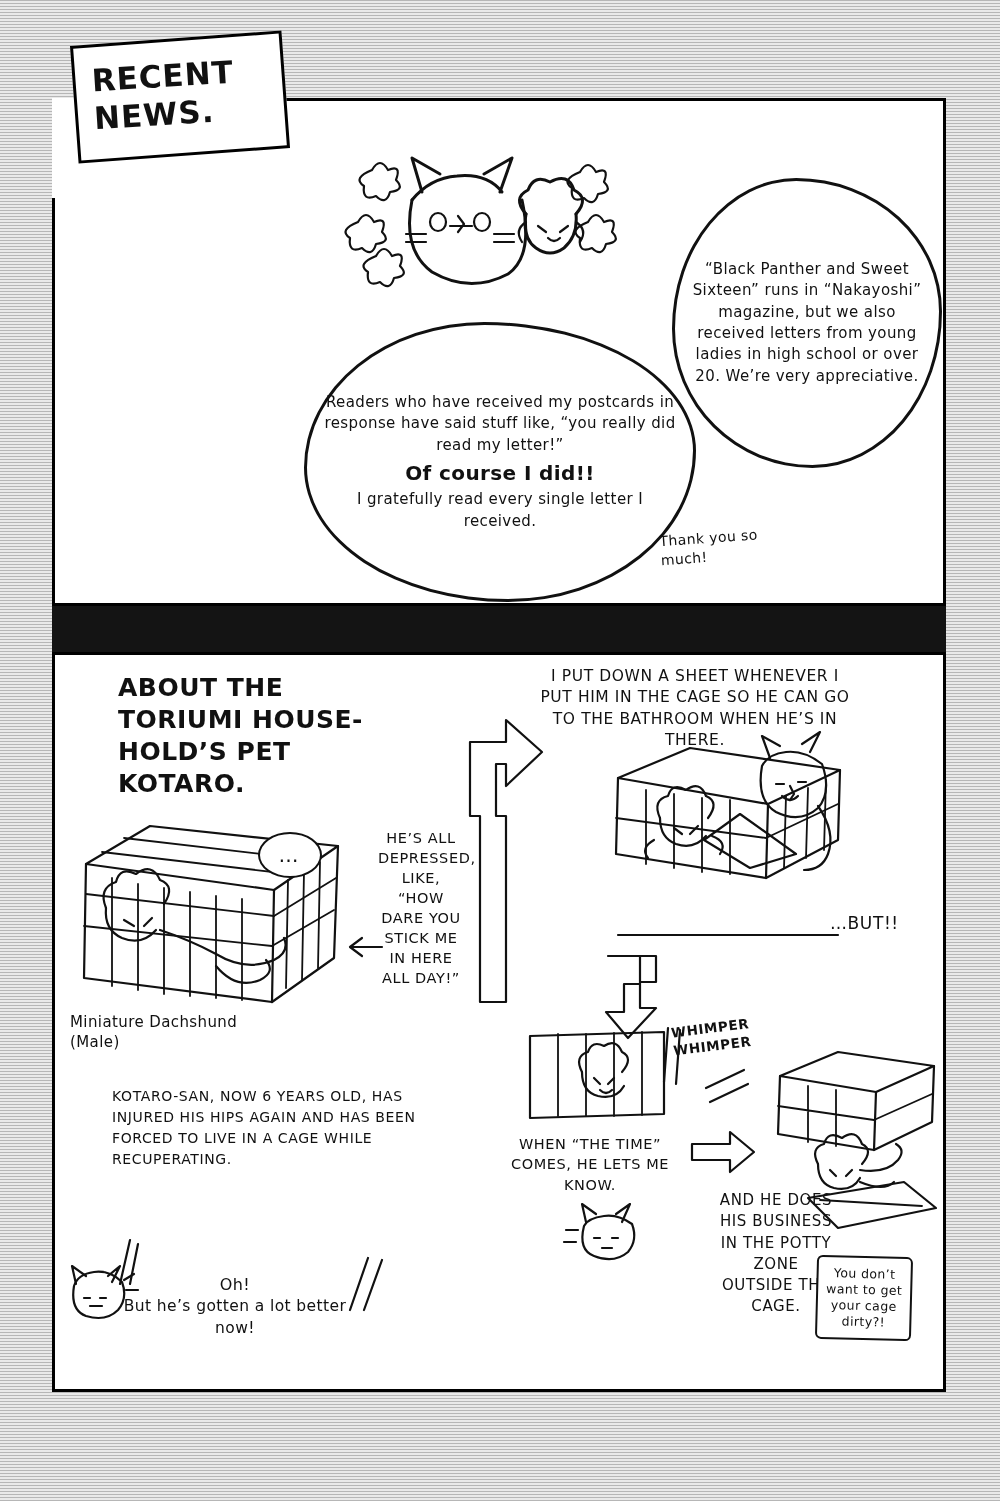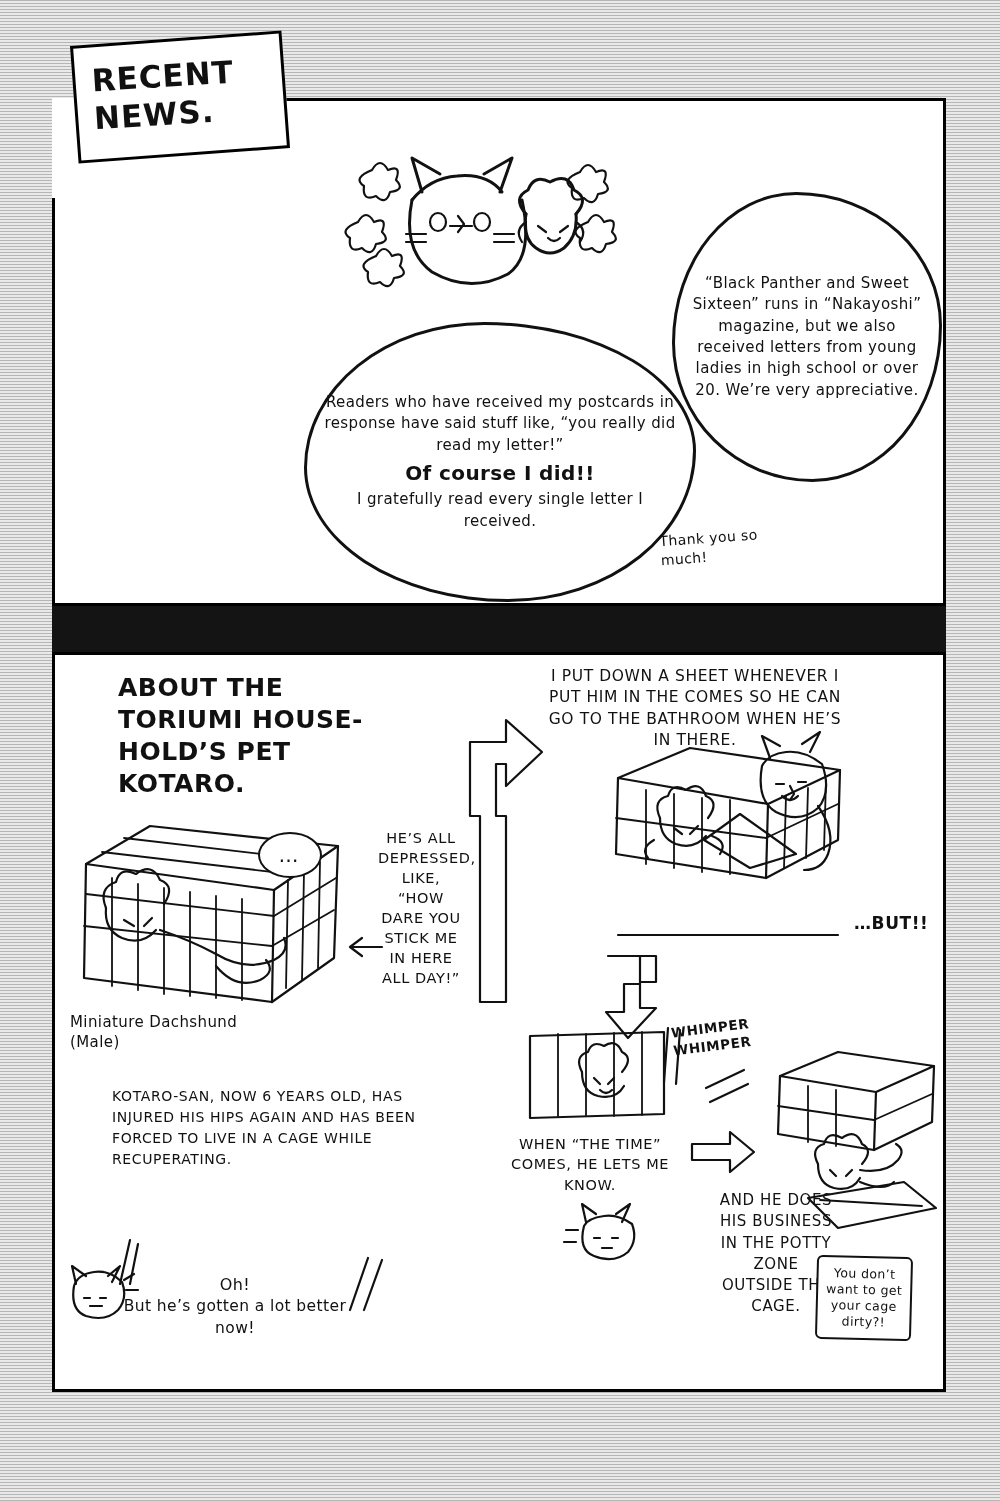--- a/index.html
+++ b/index.html
@@ -48,21 +48,21 @@
   }
   .cloud{border-radius:46% 54% 48% 52% / 52% 46% 54% 48%;}
   .bubble .t{padding:6px 14px;line-height:1.42;}
 
   
   .hand{font-family:"DejaVu Sans", sans-serif;letter-spacing:0.4px;}
   .caps{font-family:"DejaVu Sans", sans-serif;letter-spacing:0.6px;}
 
   #b-left{left:60px;top:212px;width:260px;height:222px;font-size:14.5px;}
   #b-mid{left:304px;top:322px;width:392px;height:280px;font-size:15px;}
-  #b-right{left:672px;top:192px;width:270px;height:290px;font-size:15px;}
+  #b-right{left:672px;top:178px;width:270px;height:290px;font-size:15px;}
 
   #b-mid .big{font-size:20px;font-weight:700;display:block;margin:3px 0 2px;}
 
   #thankyou{
     position:absolute;left:660px;top:528px;width:120px;
     font-size:14px;line-height:1.35;color:#111;transform:rotate(-4deg);
   }
 
   
   svg{display:block;overflow:visible;}
@@ -75,21 +75,21 @@
     position:absolute;left:118px;top:672px;width:290px;
     font-size:25px;font-weight:700;line-height:1.28;letter-spacing:0.5px;color:#111;
   }
   .cap{position:absolute;color:#111;line-height:1.38;}
   #cap-sheet{left:540px;top:666px;width:310px;font-size:15.5px;text-align:center;}
   #cap-depressed{left:378px;top:828px;width:86px;font-size:14.5px;text-align:center;}
   #cap-breed{left:70px;top:1012px;width:180px;font-size:15px;line-height:1.35;}
   #cap-kotaro{left:112px;top:1086px;width:320px;font-size:14px;text-align:left;line-height:1.5;}
   #cap-oh{left:120px;top:1274px;width:230px;font-size:15.5px;text-align:center;line-height:1.4;}
   #cap-oh .oh{display:block;font-size:16px;}
-  #cap-but{left:830px;top:912px;width:100px;font-size:17px;font-weight:700;margin-left:24px;}
+  #cap-but{left:830px;top:912px;width:100px;font-size:17px;font-weight:400;}
   #cap-whimper{left:672px;top:1018px;width:92px;font-size:13.5px;font-weight:700;line-height:1.35;transform:rotate(-7deg);}
   #cap-time{left:490px;top:1122px;width:200px;font-size:14.5px;text-align:center;line-height:1.4;margin-top:12px;}
   #cap-business{left:718px;top:1146px;width:116px;font-size:15px;text-align:center;line-height:1.42;margin-top:44px;}
 
   .small-bubble{
     position:absolute;background:#fff;border:2.6px solid #111;
     display:flex;align-items:center;justify-content:center;text-align:center;
     color:#111;box-sizing:border-box;
   }
   #bubble-dots{left:258px;top:832px;width:64px;height:46px;border-radius:50%;font-size:20px;letter-spacing:3px;}
@@ -149,21 +149,21 @@
   </div>
 
   <div class="hand" id="thankyou">Thank you so much!</div>
 
   <div id="black-band"></div>
 
   <div class="panel" id="panel-bottom"></div>
 
   <div class="caps" id="about-title">ABOUT THE TORIUMI HOUSE-HOLD’S PET KOTARO.</div>
 
-  <div class="cap caps" id="cap-sheet">I PUT DOWN A SHEET WHENEVER I PUT HIM IN THE COMES SO HE CAN GO TO THE BATHROOM WHEN HE’S IN THERE.</div>
+  <div class="cap caps" id="cap-sheet">I PUT DOWN A SHEET WHENEVER I PUT HIM IN THE CAGE SO HE CAN GO TO THE BATHROOM WHEN HE’S IN THERE.</div>
   <div class="cap caps" id="cap-depressed">HE’S ALL DEPRESSED, LIKE, “HOW DARE YOU STICK ME IN HERE ALL DAY!”</div>
 
   <svg style="position:absolute;left:76px;top:816px;width:270px;height:200px" viewBox="0 0 270 200">
     <path class="ink2" d="M10 48 L74 10 L262 30 L198 74 Z"></path>
     <path class="ink2" d="M10 48 L8 162 L196 186 L198 74"></path>
     <path class="ink2" d="M262 30 L258 142 L196 186"></path>
     <g class="inkthin">
       <path d="M36 62 L36 170 M62 68 L62 174 M88 72 L88 178 M114 76 L114 180 M140 80 L140 182 M166 83 L166 184"></path>
       <path d="M212 64 L210 172 M228 56 L226 164 M244 46 L242 152"></path>
       <path d="M8 110 L196 130 M10 78 L198 100"></path>

